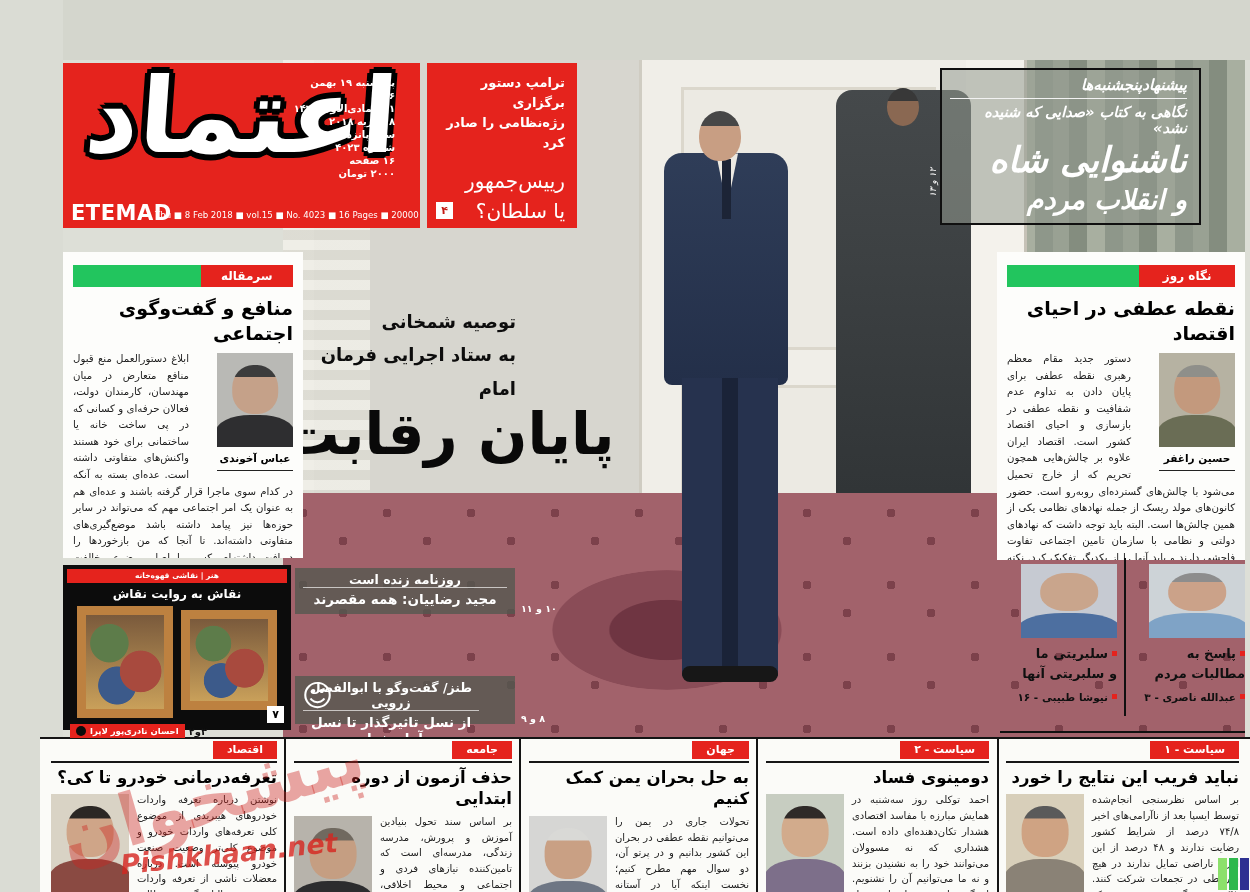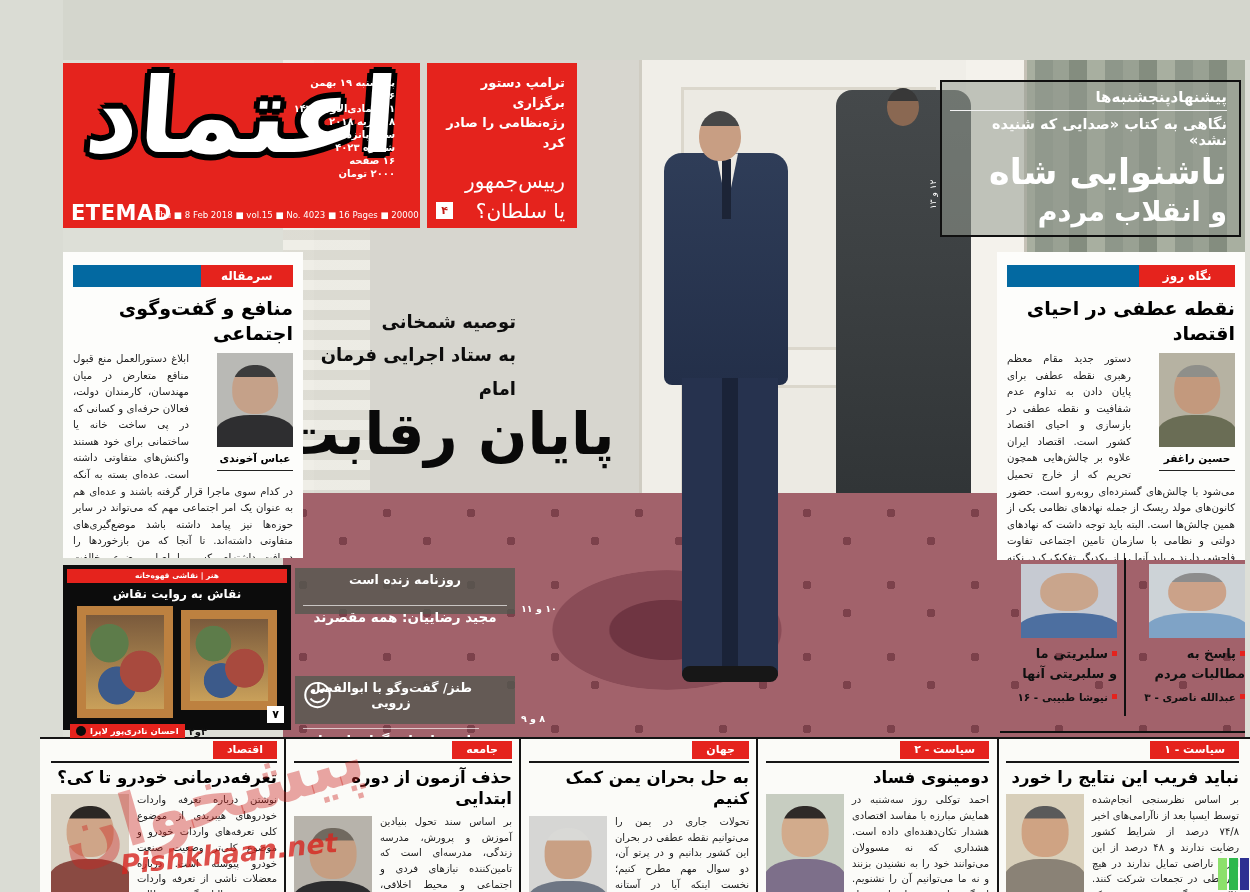--- a/index.html
+++ b/index.html
@@ -43,46 +43,46 @@
     text-shadow:4px 4px 0 #000,-4px 4px 0 #000,4px -4px 0 #000,-4px -4px 0 #000,0 6px 0 #000,6px 0 0 #000,-6px 0 0 #000,0 -6px 0 #000;}
   .dates{position:absolute;left:230px;top:13px;width:102px;text-align:right;color:#fff;font-size:10px;font-weight:bold;line-height:13px;}
   .etemad-en{position:absolute;left:8px;bottom:3px;color:#fff;font-size:21px;font-weight:bold;letter-spacing:.5px;}
   .info-line{position:absolute;left:92px;bottom:8px;color:#fff;font-size:8.6px;white-space:nowrap;}
   
   .top-story{position:absolute;left:427px;top:63px;width:150px;height:165px;background:#e5231d;color:#fff;padding:10px 12px;box-sizing:border-box;}
   .top-story .kicker{font-size:13px;font-weight:bold;line-height:1.55;text-align:right;}
   .top-story .big{font-size:20px;font-weight:normal;line-height:1.5;text-align:right;margin-top:12px;}
   .pagebox{position:absolute;left:9px;bottom:9px;width:17px;height:17px;background:#fff;color:#c41a14;font-size:11px;font-weight:bold;display:flex;align-items:center;justify-content:center;}
   
-  .book{position:absolute;left:940px;top:80px;width:301px;height:157px;border:2.5px solid #101010;box-sizing:border-box;
-    background:rgba(148,155,144,.55);color:#fff;padding:6px 12px 4px 8px;}
+  .book{position:absolute;left:940px;top:68px;width:261px;height:157px;border:2.5px solid #101010;box-sizing:border-box;
+    background:rgba(148,155,144,.55);color:#fff;padding:6px 12px 4px 8px;font-style:italic;}
   .book .section{font-size:15px;font-weight:bold;text-align:right;padding-bottom:4px;border-bottom:1.5px solid #f2f2f2;}
   .book .kicker{font-size:14.5px;font-weight:bold;text-align:right;margin-top:5px;}
   .book .t1{font-size:35px;font-weight:bold;text-align:right;line-height:1.25;margin-top:3px;}
   .book .t2{font-size:27px;font-weight:bold;text-align:right;line-height:1.25;}
   .book .pref{position:absolute;left:-4px;bottom:26px;transform:rotate(-90deg);transform-origin:left bottom;font-size:9px;color:#fff;white-space:nowrap;}
   
   .lead-kicker{position:absolute;left:288px;top:305px;width:228px;text-align:right;font-weight:bold;color:#0d0d0d;font-size:18px;line-height:1.85;}
   .lead-title{position:absolute;left:278px;top:388px;width:340px;text-align:center;font-weight:bold;color:#090909;font-size:58px;line-height:1.6;letter-spacing:-1px;}
   
   .wbox{position:absolute;background:#fdfdfb;box-sizing:border-box;overflow:hidden;padding:0 10px;}
-  .col-header{margin-top:13px;height:22px;background:#0369a1;display:flex;direction:rtl;}
+  .col-header{margin-top:13px;height:22px;background:#22c55e;display:flex;direction:rtl;}
   .col-header .lbl{background:#e5231d;color:#fff;font-size:12px;font-weight:bold;display:flex;align-items:center;justify-content:center;width:42%;height:100%;}
   .col-title{font-size:19px;font-weight:bold;text-align:right;margin:9px 0 6px;color:#000;line-height:1.3;}
   .colbody{font-size:10.2px;line-height:1.62;text-align:justify;color:#1c1c1c;}
   .photoblock{float:right;width:76px;margin:2px 0 4px 8px;padding-left:20px;}
   .portrait{width:76px;height:94px;position:relative;overflow:hidden;background:var(--bg,#c7c7c7);}
   .portrait::before{content:"";position:absolute;left:50%;top:12%;width:60%;height:52%;transform:translateX(-50%);
     border-radius:46% 46% 44% 44%;background:linear-gradient(var(--hair,#444) 0 24%,var(--skin,#c8a086) 25%);}
   .portrait::after{content:"";position:absolute;left:50%;bottom:-8%;width:104%;height:42%;transform:translateX(-50%);
     border-radius:44% 44% 0 0;background:var(--shirt,#555);}
   .caption{font-size:10.5px;font-weight:bold;text-align:center;border-bottom:1.5px solid #222;padding:3px 0;color:#000;}
   
   .promo{position:absolute;left:295px;width:220px;height:46px;background:rgba(82,88,80,.78);color:#fff;text-align:center;padding:4px 8px;box-sizing:border-box;}
-  .promo .l1{font-size:12.5px;font-weight:bold;border-bottom:1px solid rgba(255,255,255,.65);padding-bottom:18px;}
+  .promo .l1{font-size:12.5px;font-weight:bold;border-bottom:1px solid rgba(255,255,255,.65);padding-bottom:0;}
   .promo .l2{font-size:13.5px;font-weight:bold;margin-top:3px;}
   .promo .pg{position:absolute;left:226px;bottom:0;color:#fff;font-size:9.5px;white-space:nowrap;font-weight:bold;}
   .smiley{position:absolute;left:7px;top:5px;font-size:30px;color:#fff;line-height:1;}
   
   .artbox{position:absolute;left:63px;top:565px;width:228px;height:165px;background:#0c0c0c;padding:4px;box-sizing:border-box;}
   .art-strip{background:#e5231d;height:14px;line-height:14px;color:#fff;font-size:7.5px;text-align:center;font-weight:bold;}
   .art-title{color:#fff;font-size:12px;font-weight:bold;text-align:center;margin:4px 0 5px;}
   .paintings{display:flex;gap:8px;justify-content:center;align-items:flex-start;}
   .painting{width:96px;border:9px solid #bd8140;box-sizing:border-box;background:
     radial-gradient(circle at 30% 30%,#5d7c4a 0 22%,transparent 23%),

